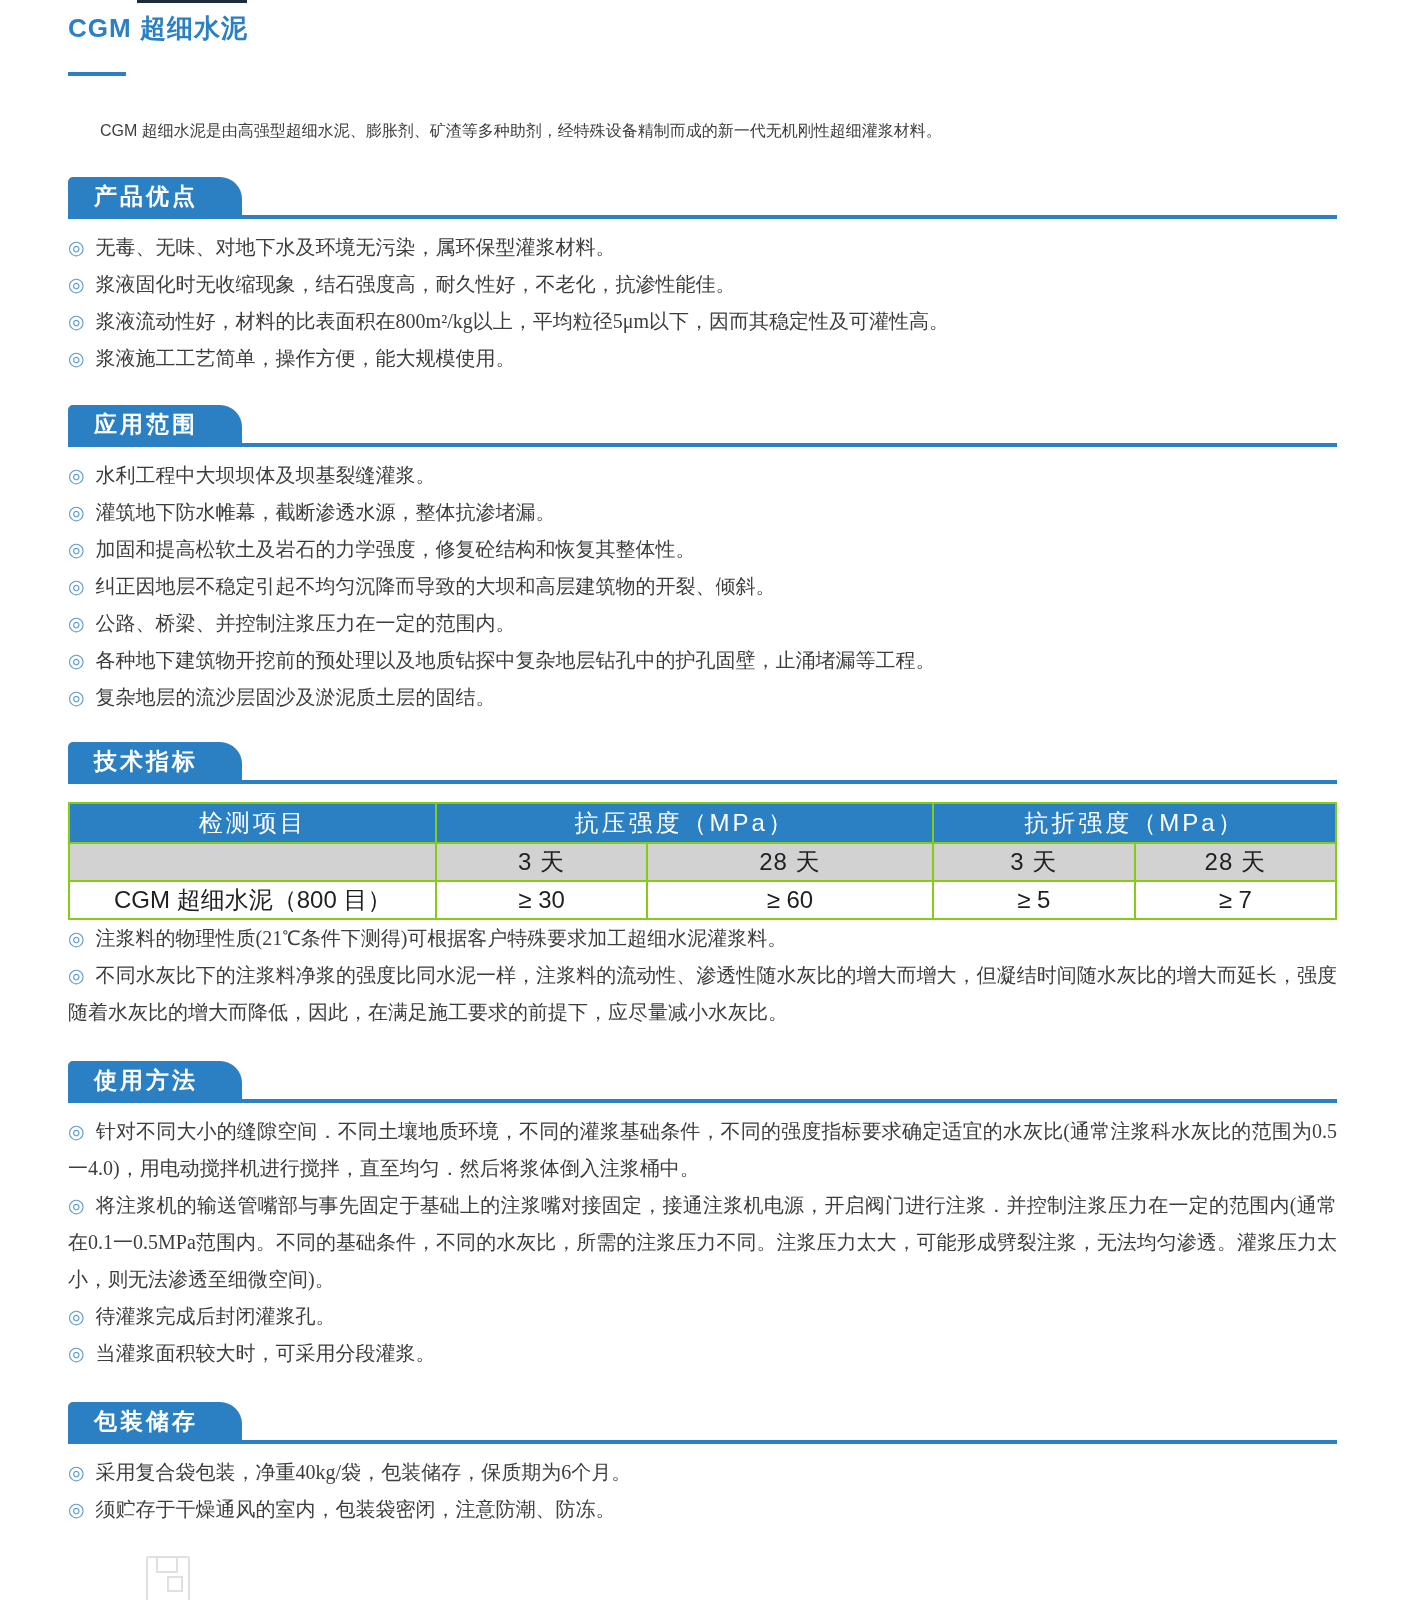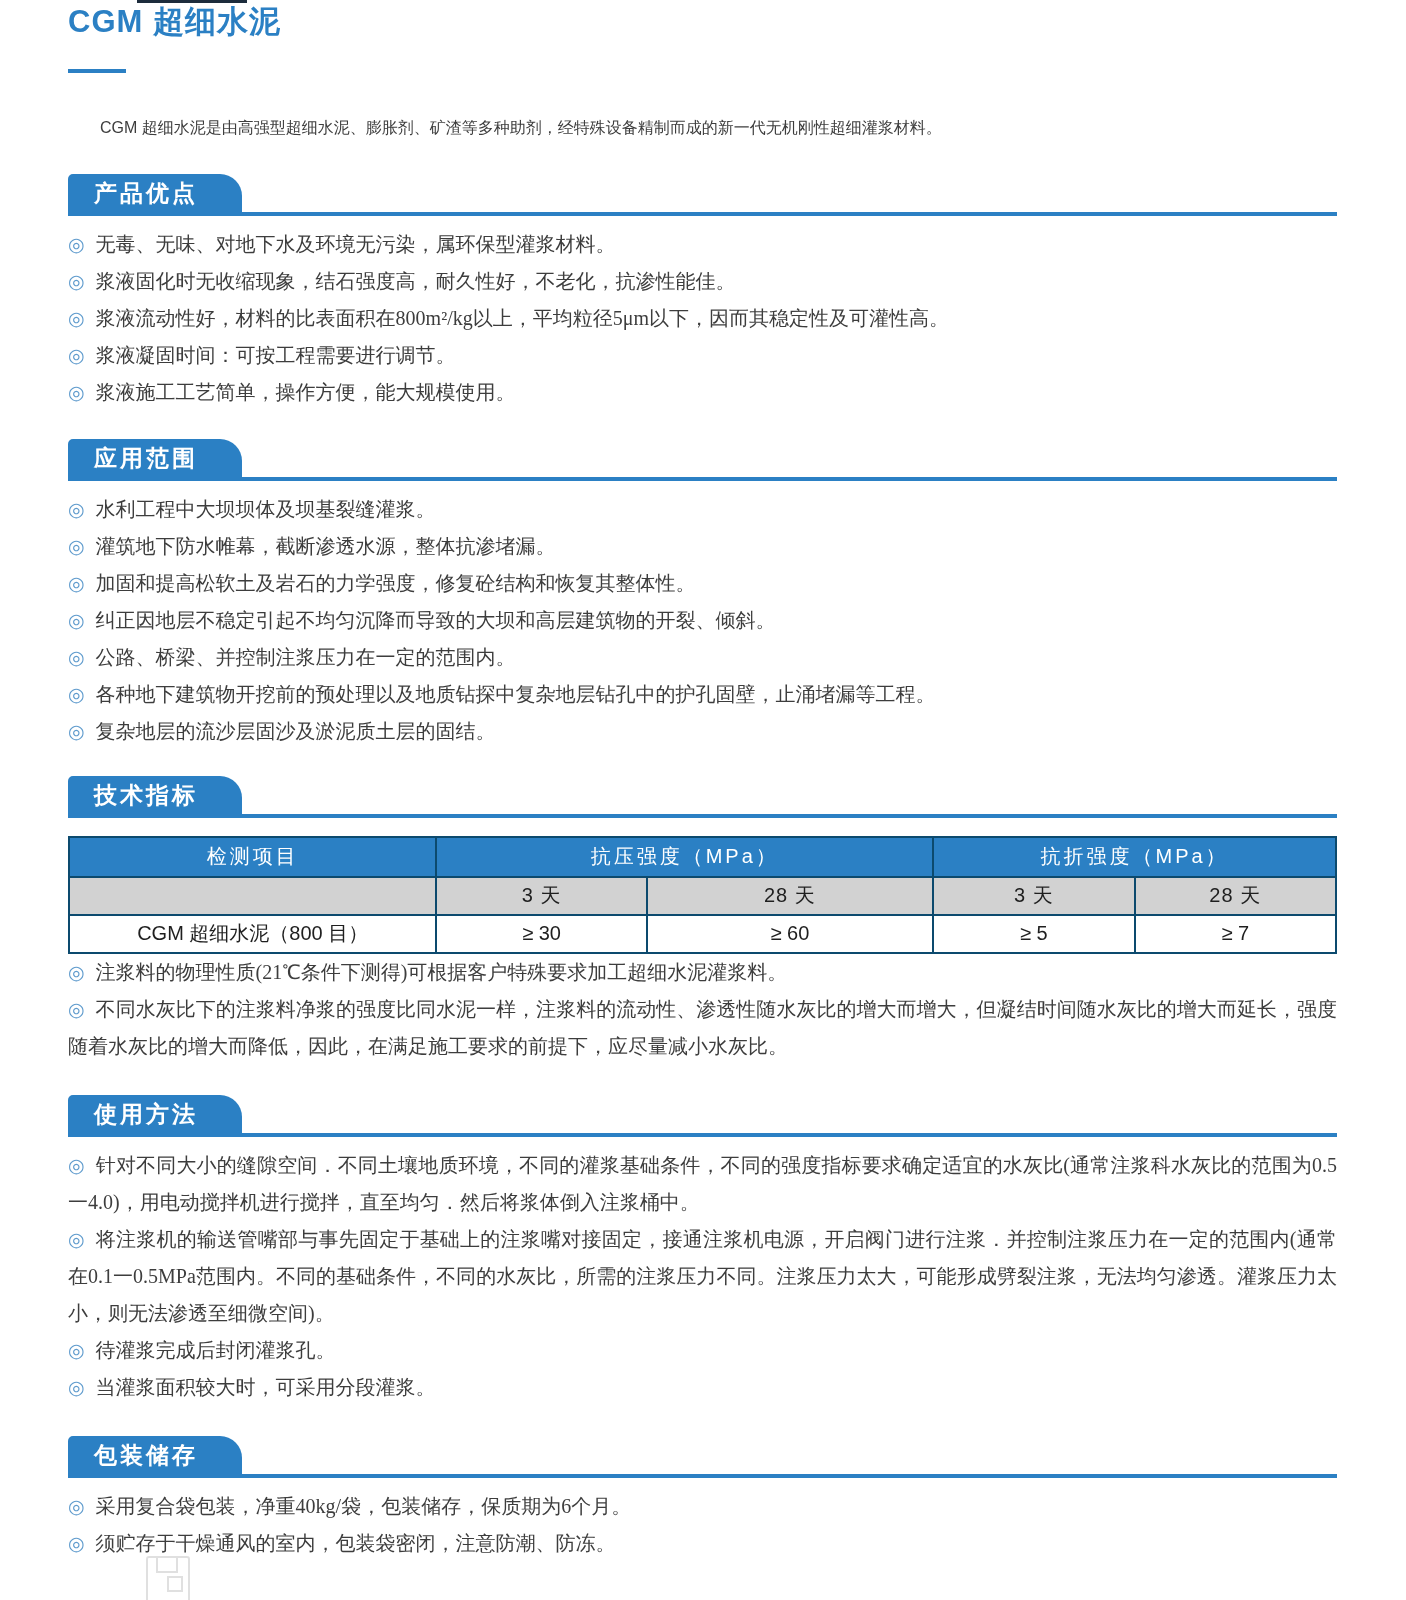--- a/index.html
+++ b/index.html
@@ -12,21 +12,22 @@
     color:#3d3d3d;
   }
   .content{margin:0 69px 0 68px;}
 
   .top-fragment{
     position:absolute;left:137px;top:0;width:110px;height:3px;
     background:#1d2c3c;
   }
 
   .doc-title{
-    font-size:31px;font-weight:bold;color:#2b80c4;
+    padding-top:10px;
+    font-size:26px;font-weight:bold;color:#2b80c4;
     letter-spacing:1px;line-height:1.45;margin:0;
   }
   .title-underline{
     width:58px;height:4px;background:#2b80c4;margin-top:24px;
   }
   .intro{
     margin-top:40px;font-size:16px;line-height:29px;color:#3d3d3d;
     text-indent:2em;text-align:justify;
   }
 
@@ -52,22 +53,22 @@
   }
   .bullet{
     color:#5f9bcd;margin-right:11px;font-size:19px;
   }
 
   .spec-table{
     width:100%;border-collapse:collapse;margin-top:18px;
     table-layout:fixed;
   }
   .spec-table td{
-    border:2px solid #0c4a6e;text-align:center;
-    font-size:20px;color:#1f1f1f;padding:0;
+    border:2px solid #84cc16;text-align:center;
+    font-size:24px;color:#1f1f1f;padding:0;
   }
   .spec-table .hdr td{
     background:#2b80c4;color:#ffffff;height:38px;letter-spacing:3px;
   }
   .spec-table .sub td{
     background:#d2d2d2;height:36px;letter-spacing:1px;
   }
   .spec-table .dat td{height:36px;background:#ffffff;}
 
   .watermark{
@@ -96,21 +97,20 @@
     <p class="intro">CGM 超细水泥是由高强型超细水泥、膨胀剂、矿渣等多种助剂，经特殊设备精制而成的新一代无机刚性超细灌浆材料。</p>
 
     <div class="sec-adv">
       <div class="section-head">
         <span class="section-tab">产品优点</span>
       </div>
       <div class="bullet-list">
           <div class="bullet-item"><span class="bullet">◎</span><span>无毒、无味、对地下水及环境无污染，属环保型灌浆材料。</span></div>
           <div class="bullet-item"><span class="bullet">◎</span><span>浆液固化时无收缩现象，结石强度高，耐久性好，不老化，抗渗性能佳。</span></div>
           <div class="bullet-item"><span class="bullet">◎</span><span>浆液流动性好，材料的比表面积在800m²/kg以上，平均粒径5μm以下，因而其稳定性及可灌性高。</span></div>
-          <div class="bullet-item"><span class="bullet">◎</span><span>浆液凝固时间：可按工程需要进行调节。</span></div>
           <div class="bullet-item"><span class="bullet">◎</span><span>浆液施工工艺简单，操作方便，能大规模使用。</span></div>
         </div>
     </div>
 
     <div class="sec-app">
       <div class="section-head">
         <span class="section-tab">应用范围</span>
       </div>
       <div class="bullet-list">
           <div class="bullet-item"><span class="bullet">◎</span><span>水利工程中大坝坝体及坝基裂缝灌浆。</span></div>

